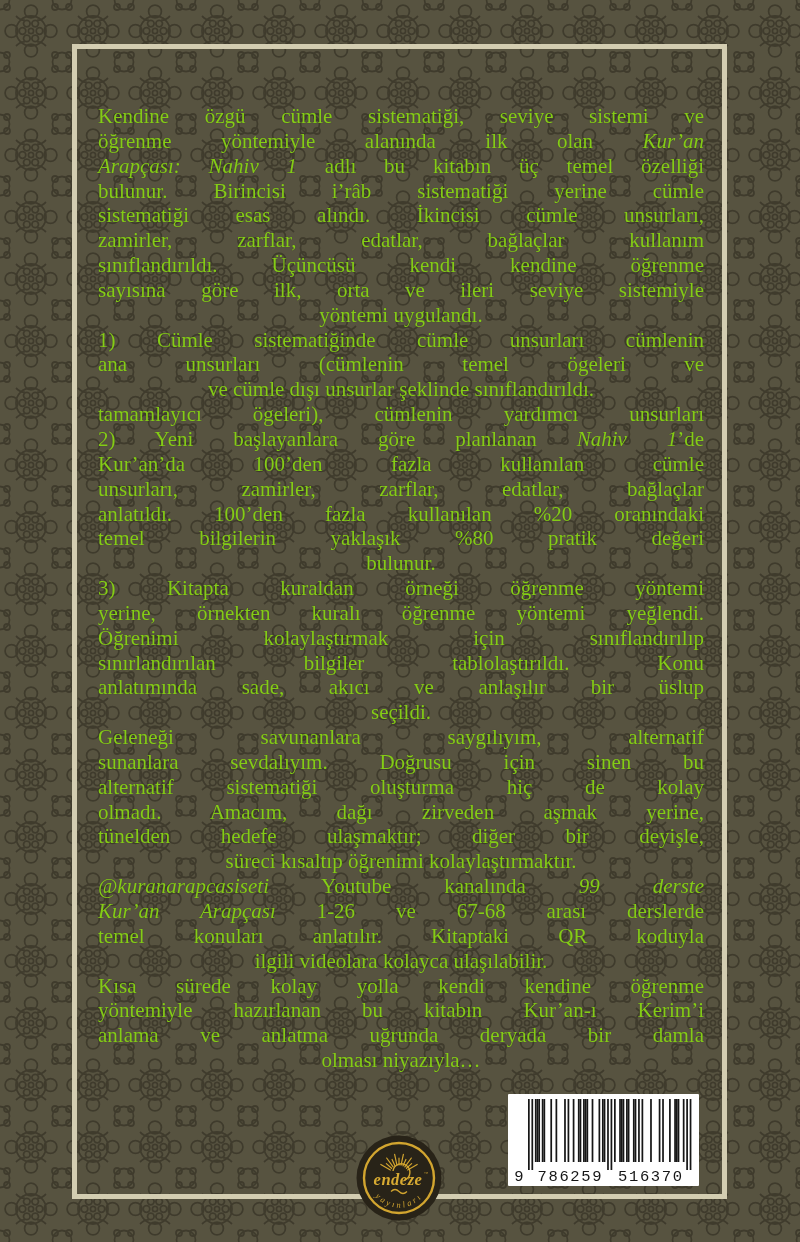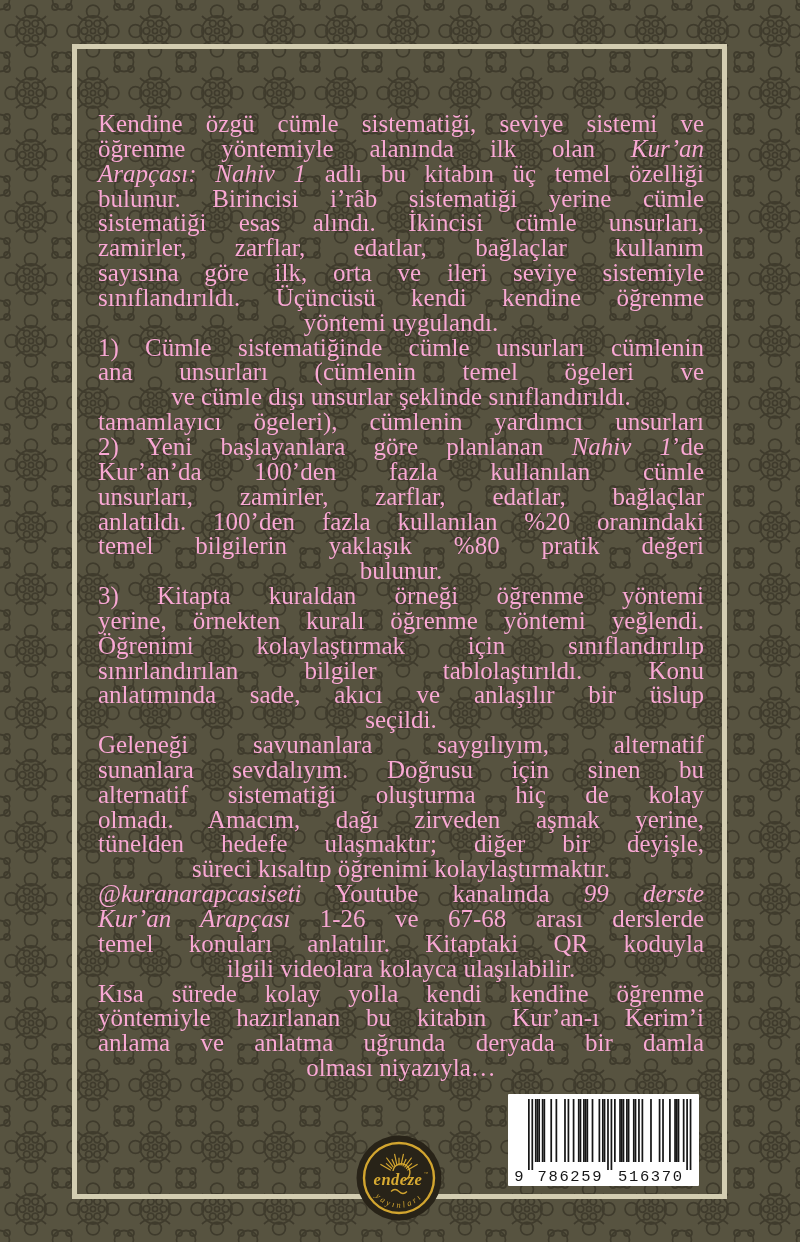--- a/index.html
+++ b/index.html
@@ -1,22 +1,22 @@
 <!DOCTYPE html>
 <html><head>
 <meta charset="utf-8">
 <style>
   html,body{margin:0;padding:0;background:#2e2b20;}
   .cover{position:relative;width:800px;height:1242px;overflow:hidden;
          font-family:"Liberation Serif","DejaVu Serif",serif;}
   .bg-svg{position:absolute;left:0;top:0;}
   .frame{position:absolute;left:72px;top:44px;width:655px;height:1155px;
          border:5px solid #d3cdb1;box-sizing:border-box;pointer-events:none;}
-  .text-block{position:absolute;left:98px;top:112px;width:606px;
-              font-size:25px;line-height:24.85px;color:#f9a8d4;
+  .text-block{position:absolute;left:98px;top:104px;width:606px;
+              font-size:21px;line-height:24.85px;color:#84cc16;
               text-shadow:0 0 1px rgba(40,38,28,.4);}
   .line{text-align:center;}
   .line.j{text-align:justify;text-align-last:justify;}
   .line em{font-style:italic;}
   .logo{position:absolute;left:356px;top:1135px;width:86px;height:86px;}
   .barcode{position:absolute;left:508px;top:1094px;width:191px;height:92px;
            background:#ffffff;border-radius:1px;}
   .barcode svg{display:block;}
 </style>
 </head>
@@ -58,22 +58,22 @@
 
   <div class="frame"></div>
 
   <div class="text-block" id="text-block">
       <div class="line j"><span>Kendine özgü cümle sistematiği, seviye sistemi ve</span></div>
       <div class="line j"><span>öğrenme yöntemiyle alanında ilk olan </span><em>Kur’an</em></div>
       <div class="line j"><em>Arapçası: Nahiv 1</em><span> adlı bu kitabın üç temel özelliği</span></div>
       <div class="line j"><span>bulunur. Birincisi i’râb sistematiği yerine cümle</span></div>
       <div class="line j"><span>sistematiği esas alındı. İkincisi cümle unsurları,</span></div>
       <div class="line j"><span>zamirler, zarflar, edatlar, bağlaçlar kullanım</span></div>
+      <div class="line j"><span>sınıflandırıldı. Üçüncüsü kendi kendine öğrenme</span></div>
       <div class="line j"><span>sayısına göre ilk, orta ve ileri seviye sistemiyle</span></div>
-      <div class="line j"><span>sınıflandırıldı. Üçüncüsü kendi kendine öğrenme</span></div>
       <div class="line"><span>yöntemi uygulandı.</span></div>
       <div class="line j"><span>1) Cümle sistematiğinde cümle unsurları cümlenin</span></div>
       <div class="line j"><span>ana unsurları (cümlenin temel ögeleri ve</span></div>
       <div class="line"><span>ve cümle dışı unsurlar şeklinde sınıflandırıldı.</span></div>
       <div class="line j"><span>tamamlayıcı ögeleri), cümlenin yardımcı unsurları</span></div>
       <div class="line j"><span>2) Yeni başlayanlara göre planlanan </span><em>Nahiv 1</em><span>’de</span></div>
       <div class="line j"><span>Kur’an’da 100’den fazla kullanılan cümle</span></div>
       <div class="line j"><span>unsurları, zamirler, zarflar, edatlar, bağlaçlar</span></div>
       <div class="line j"><span>anlatıldı. 100’den fazla kullanılan %20 oranındaki</span></div>
       <div class="line j"><span>temel bilgilerin yaklaşık %80 pratik değeri</span></div>

